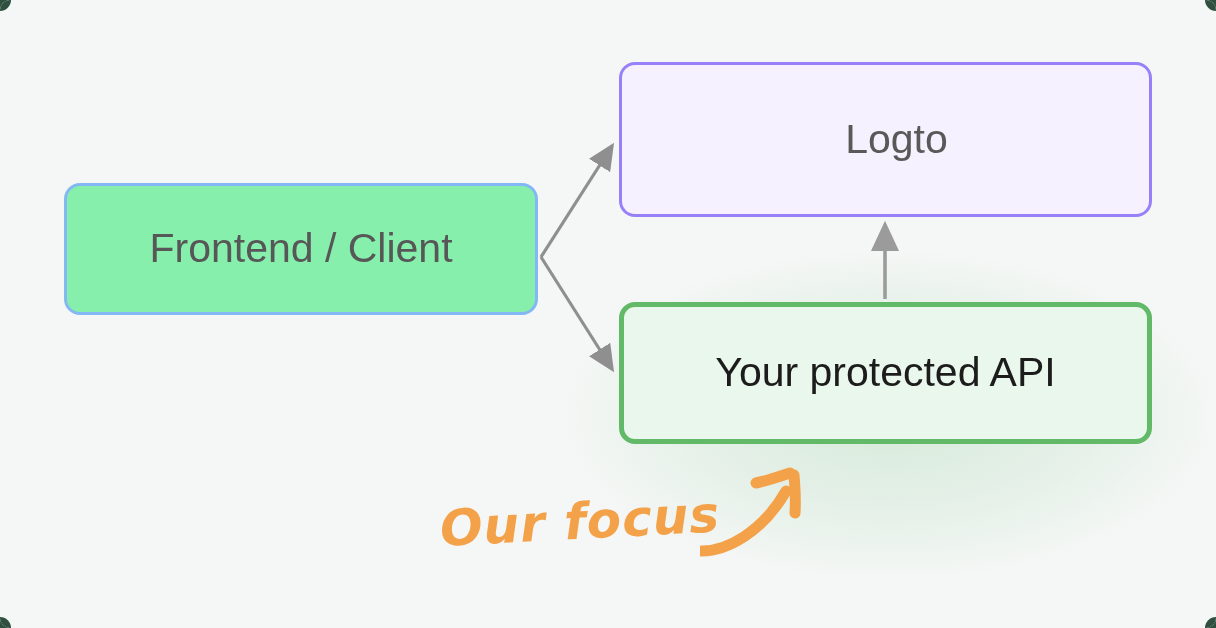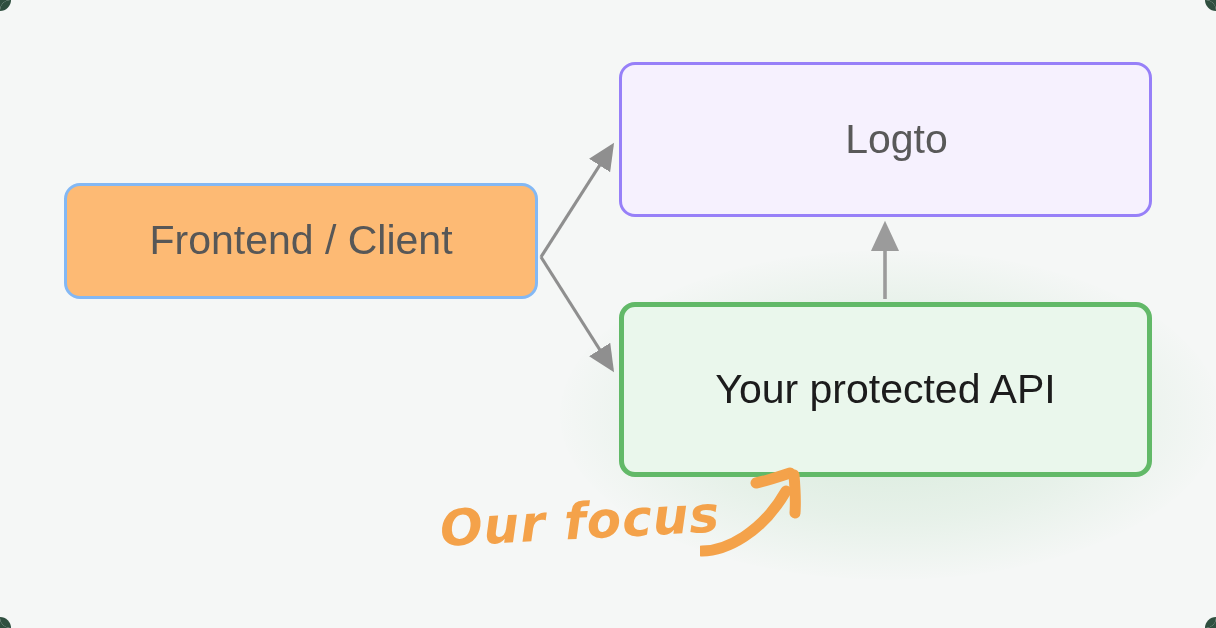--- a/index.html
+++ b/index.html
@@ -61,22 +61,22 @@
   }
   .node-label {
     display: block;
     line-height: 1.1;
   }
 
   #node-frontend {
     left: 64px;
     top: 183px;
     width: 474px;
-    height: 116px;
-    background: #fdba74;
+    height: 132px;
+    background: #86efac;
     border: 3px solid #83b8f4;
     border-radius: 16px;
   }
   #node-frontend .node-label {
     font-size: 41px;
     color: #575757;
   }
 
   #node-logto {
     left: 619px;
@@ -90,21 +90,21 @@
   }
   #node-logto .node-label {
     font-size: 41px;
     color: #595959;
   }
 
   #node-api {
     left: 619px;
     top: 302px;
     width: 533px;
-    height: 175px;
+    height: 142px;
     background: #eaf7ec;
     border: 5px solid #62b968;
     border-radius: 16px;
   }
   #node-api .node-label {
     font-size: 41px;
     color: #1c1c1c;
   }
 
   

